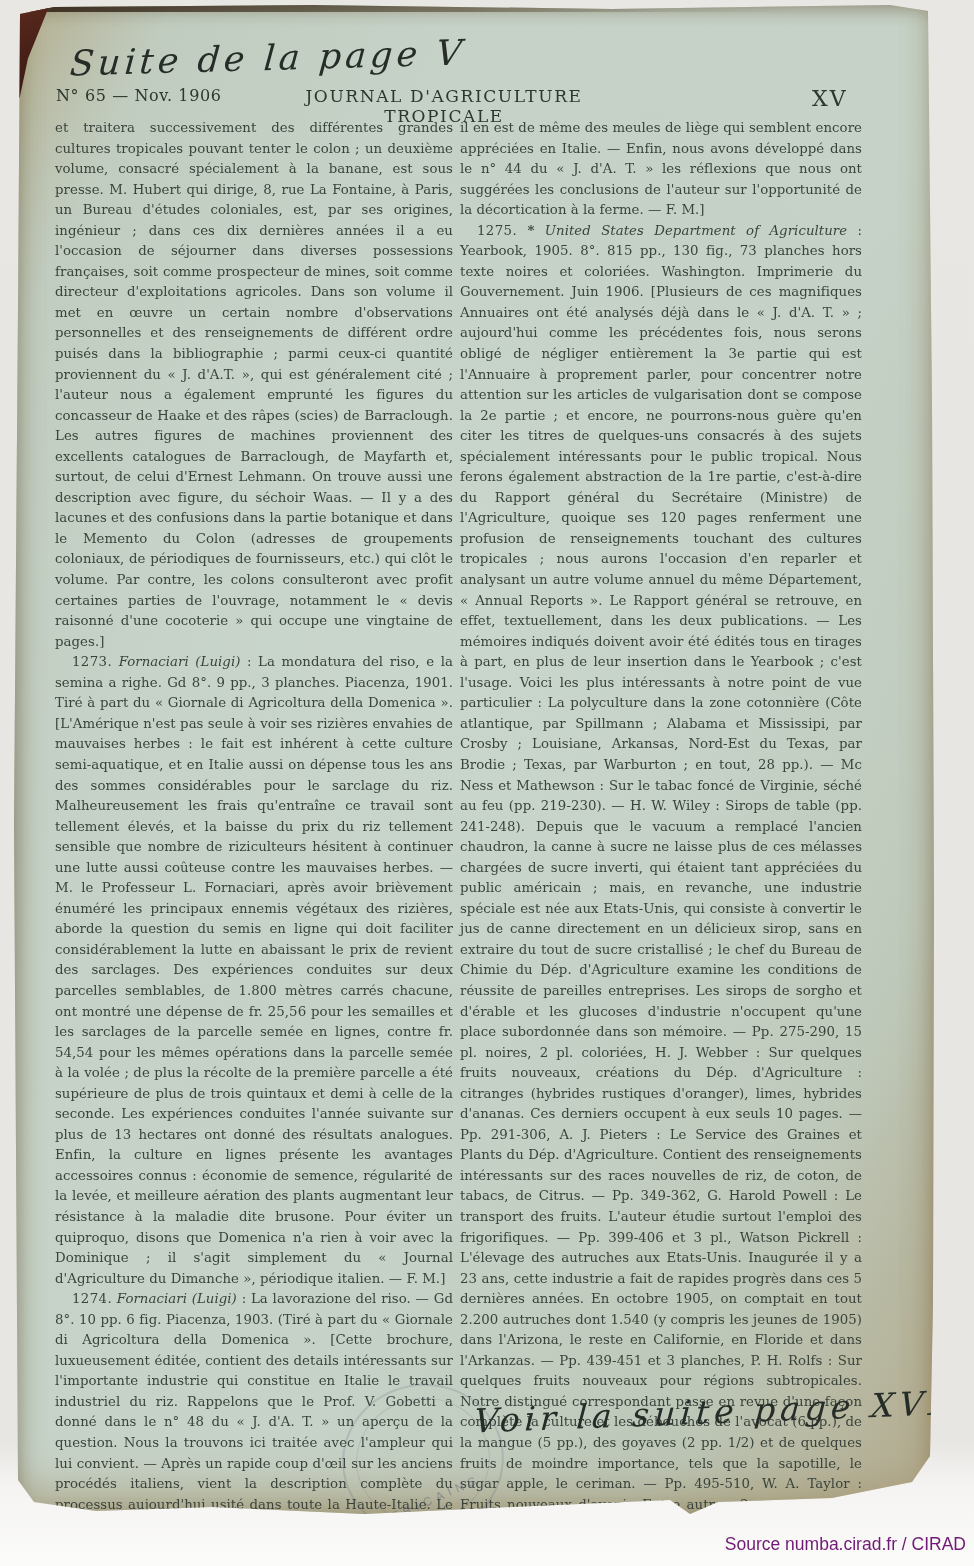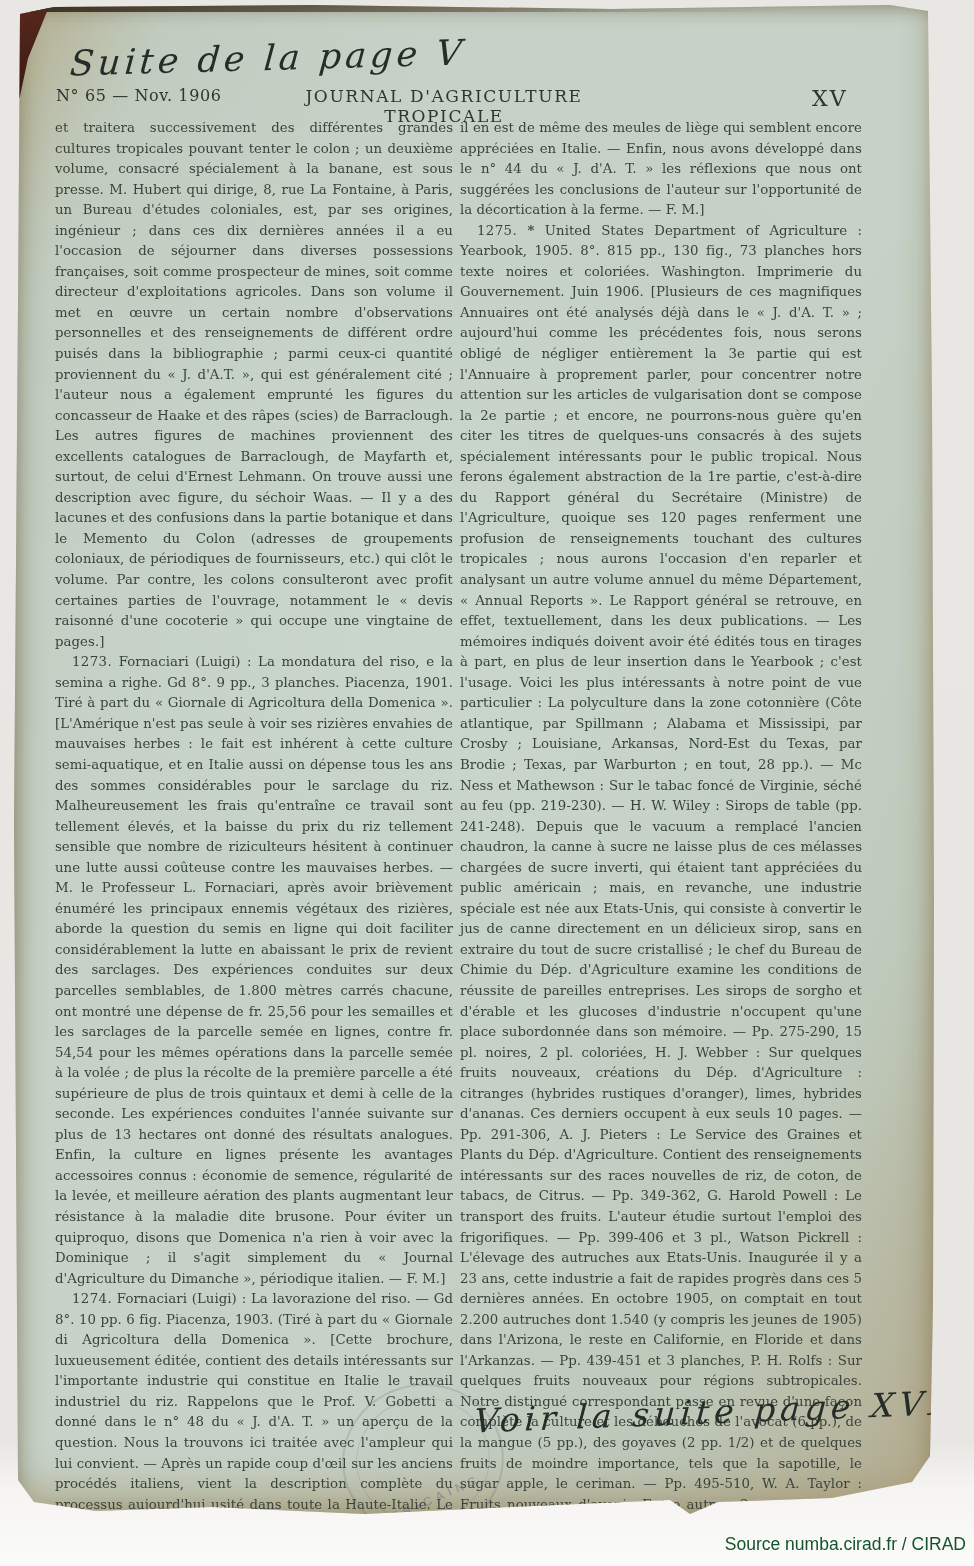--- a/index.html
+++ b/index.html
@@ -45,21 +45,21 @@
   .col{
     position:absolute;top:114px;
     font-size:13.3px;line-height:20.55px;color:#39433b;
     text-align:justify;letter-spacing:.05px;
   }
   .col-left{left:43px;width:398px;}
   .col-right{left:448px;width:402px;}
   .col p{margin:0;padding:0;}
   .entry{text-indent:17px;}
   .num{font-weight:normal;letter-spacing:.4px;}
-  .author{}
+  .author{font-style:italic;}
   .star{font-weight:bold;}
   .hand-bottom{
     position:absolute;left:462px;top:1388px;font-size:33px;letter-spacing:5px;
     transform:rotate(-2.2deg) skewX(-6deg);white-space:nowrap;
   }
   .stamp{
     position:absolute;left:330px;top:1380px;width:158px;height:148px;
     border:2px solid rgba(96,96,126,.20);border-radius:50%;
     transform:rotate(-10deg);
   }
@@ -67,21 +67,21 @@
     content:"";position:absolute;left:12px;top:12px;right:12px;bottom:12px;
     border:1px solid rgba(96,96,126,.17);border-radius:50%;
   }
   .stamp-text{
     position:absolute;left:0;bottom:26px;width:100%;text-align:center;
     font-family:"Liberation Sans",sans-serif;font-size:12px;letter-spacing:5px;
     color:rgba(82,82,112,.42);transform:rotate(-14deg);
   }
   .source-credit{
     position:absolute;left:0;top:1534px;width:966px;text-align:right;
-    font-family:"Liberation Sans",sans-serif;font-size:17.5px;color:#14532d;
+    font-family:"Liberation Sans",sans-serif;font-size:17.5px;color:#701a75;
   }
 </style>
 </head>
 <body>
 
 <div class="page">
   <div class="corner"></div>
 
   <div class="hand hand-top">Suite de la page V</div>
 

